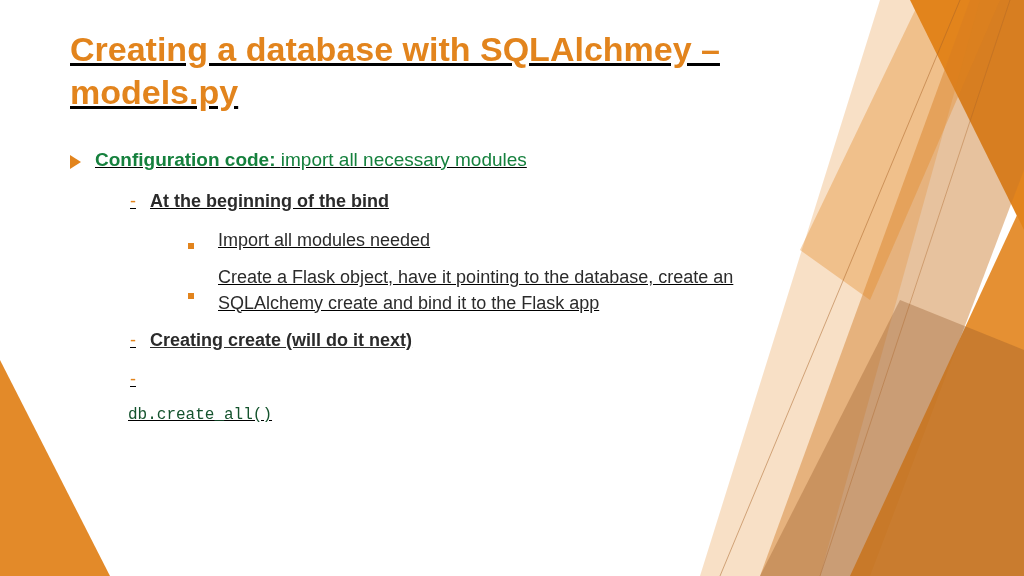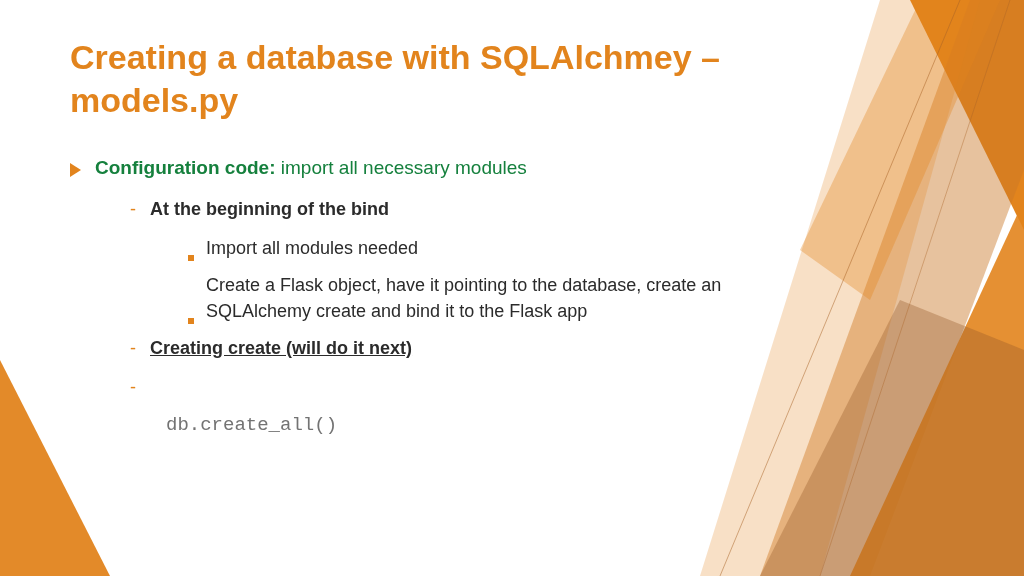--- a/index.html
+++ b/index.html
@@ -13,21 +13,22 @@
   }
   .bg-shapes {
     position: absolute;
     inset: 0;
     z-index: 0;
     pointer-events: none;
   }
   .content {
     position: relative;
     z-index: 1;
-    padding: 36px 70px 20px 70px;
+    padding: 28px 70px 20px 70px;
+    text-decoration: underline;
   }
   h1 {
     color: #E2841D;
     font-size: 34px;
     font-weight: 700;
     line-height: 1.25;
     margin-bottom: 36px;
     max-width: 800px;
   }
   .lvl1 {
@@ -61,22 +62,22 @@
   .lvl2 .dash {
     color: #E2841D;
     font-weight: 500;
     flex-shrink: 0;
     margin-top: 0px;
   }
   .lvl2 .text.bold { font-weight: 700; }
   .lvl2 .text.bold.underline { text-decoration: underline; }
   .lvl3 {
     display: flex;
-    align-items: flex-end;
-    gap: 12px;
+    align-items: center;
+    gap: 24px;
     margin-left: 118px;
     font-size: 18px;
     color: #2b2b2b;
     margin-bottom: 12px;
     line-height: 1.4;
     max-width: 580px;
   }
   .lvl3 .sq {
     width: 6px; height: 6px;
     background: #E2841D;
@@ -85,24 +86,24 @@
   }
   .plain-indent {
     margin-left: 90px;
     font-size: 18px;
     color: #2b2b2b;
     line-height: 1.45;
     max-width: 570px;
     margin-bottom: 14px;
   }
   .code {
-    margin-left: 96px;
+    margin-left: 58px;
     font-family: "Courier New", monospace;
-    font-size: 19px;
-    color: #737373;
+    font-size: 16px;
+    color: #14532d;
   }
 </style>
 </head>
 <body>
 
 <svg class="bg-shapes" width="1024" height="576" viewBox="0 0 1024 576">
   <polygon points="0,576 110,576 0,360" fill="#E2841D" opacity="0.95"></polygon>
   <polygon points="1024,0 910,0 1024,230" fill="#E2841D"></polygon>
   <polygon points="1024,0 970,0 760,576 870,576 1024,170" fill="rgba(201,120,40,0.45)"></polygon>
   <polygon points="880,0 980,0 820,576 700,576" fill="rgba(226,132,29,0.25)"></polygon>

